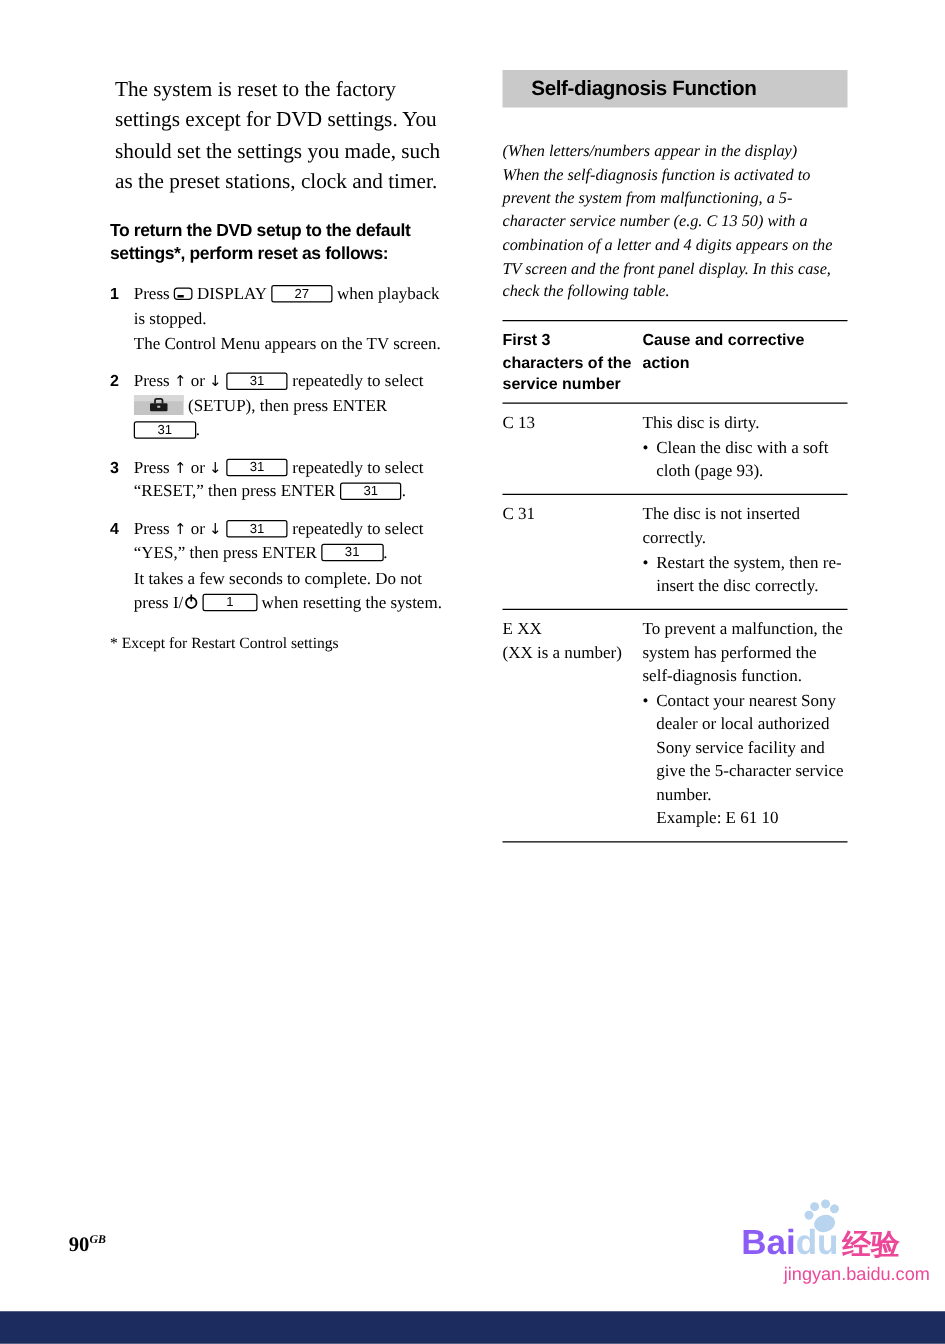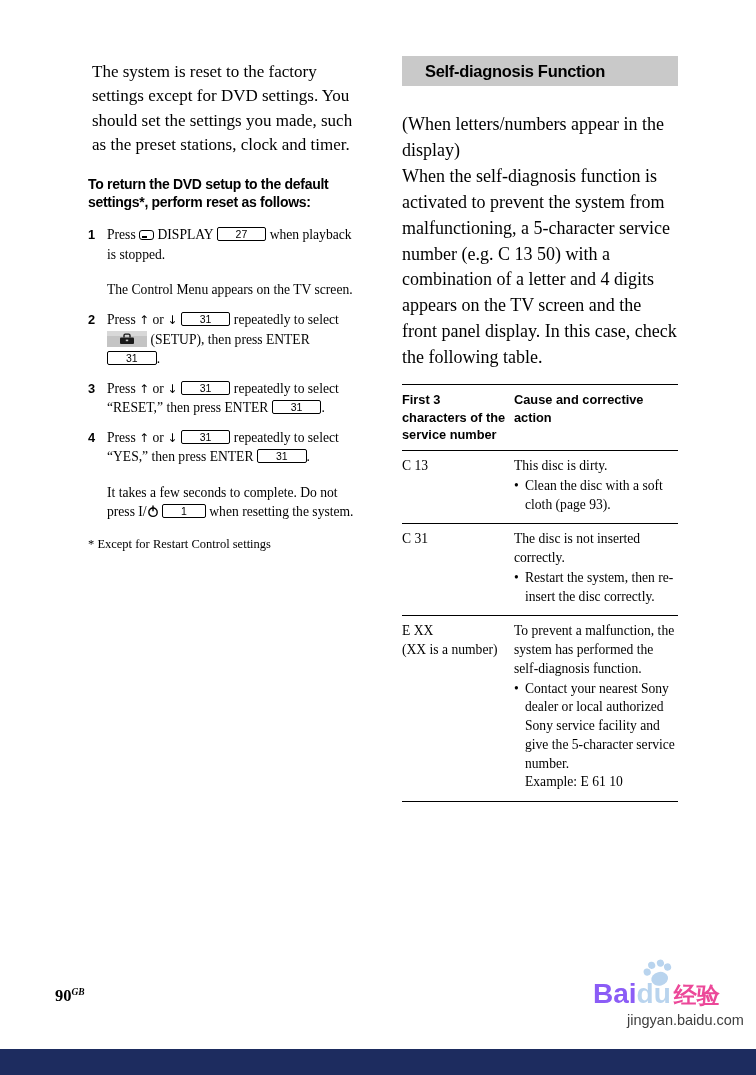--- a/index.html
+++ b/index.html
@@ -30,21 +30,21 @@
 
   .steps { margin-top: 14px; }
   .step { display: flex; margin-bottom: 10px; font-size: 13.6px; line-height: 1.44; }
   .step-num {
     width: 19px; flex-shrink: 0;
     font-family: "Liberation Sans", sans-serif;
     font-weight: bold; font-size: 12.8px;
     padding-top: 1px;
   }
   .step-body { flex: 1; }
-  .step-note { margin-top: 16px; }
+  .step-note { margin-top: 1px; }
 
   .key {
     display: inline-block;
     font-family: "Liberation Sans", sans-serif;
     font-size: 10.5px; line-height: 12px;
     border: 1px solid #000; border-radius: 2px;
     padding: 0 18px;
     vertical-align: 1px;
     white-space: nowrap;
   }
@@ -72,21 +72,21 @@
     display: flex; align-items: center;
     padding-left: 23px;
     margin-bottom: 26px;
   }
   .section-title {
     font-family: "Liberation Sans", sans-serif;
     font-weight: bold; font-size: 16.5px;
     letter-spacing: -0.3px;
   }
 
-  .diag-intro { font-size: 18px; line-height: 1.44; white-space: pre-line; margin: 0 0 13px 0; }
+  .diag-intro { font-size: 13px; line-height: 1.44; white-space: pre-line; margin: 0 0 13px 0; font-style: italic; }
 
   .diag-table { margin-top: 12px; }
   .t-row { display: flex; border-top: 1.5px solid #000; padding: 6px 0 9px 0; }
   .t-row.header {
     font-family: "Liberation Sans", sans-serif;
     font-weight: bold; font-size: 12.8px; line-height: 1.32;
     padding: 6px 0 6px 0;
   }
   .t-code { width: 112px; flex-shrink: 0; padding-right: 8px; font-size: 13.6px; line-height: 1.38; white-space: pre-line; }
   .t-row.header .t-code, .t-row.header .t-action { font-size: 12.8px; }
@@ -230,18 +230,18 @@
           <circle cx="10.5" cy="17.5" r="3.6"></circle>
           <circle cx="16.5" cy="12" r="3.6"></circle>
           <circle cx="25.5" cy="12" r="3.6"></circle>
           <circle cx="31.5" cy="17.5" r="3.6"></circle>
         </g>
       </svg>
     </div>
     <div class="brand">
       <span class="bai" style="color: #8b5cf6;">Bai</span><span class="du" style="color: rgb(185, 212, 238);">du</span><span class="cn" style="color: #ec4899;">经验</span>
     </div>
-    <div class="url" style="color: #404040;">jingyan.baidu.com</div>
+    <div class="url" style="color: #ec4899;">jingyan.baidu.com</div>
   </div>
 
   <div class="bottom-bar" style="background: rgb(29, 44, 95);"></div>
 
 </div>
 
 </body></html>

